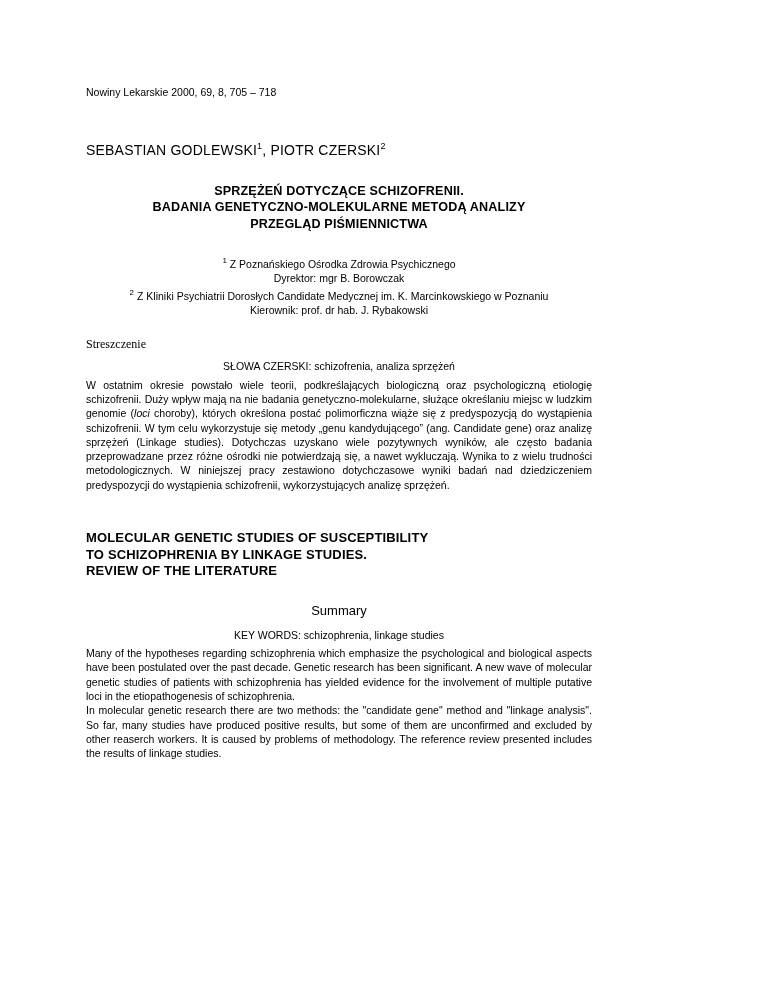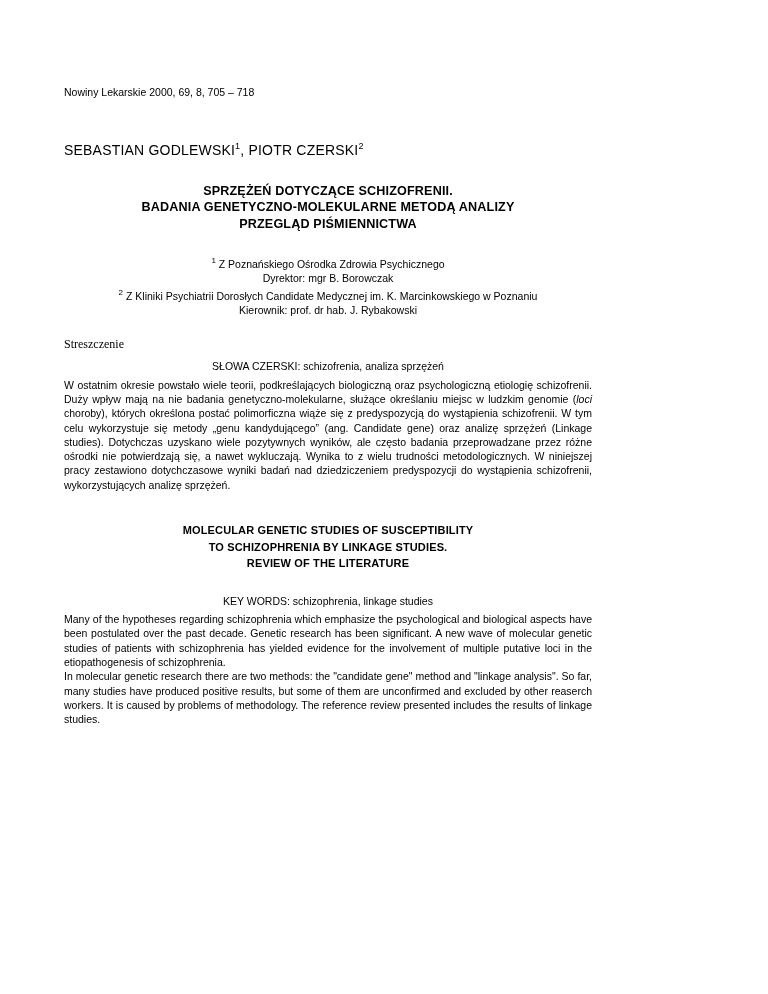--- a/index.html
+++ b/index.html
@@ -13,21 +13,21 @@
     font-family: "Liberation Sans", sans-serif;
     color: #000000;
     -webkit-font-smoothing: antialiased;
   }
   .page {
     position: relative;
     width: 704px;
     height: 994px;
     background: #ffffff;
     box-sizing: border-box;
-    padding: 85px 112px 0 64px;
+    padding: 85px 112px 0 86px;
   }
   .journal-ref {
     font-size: 10.5px;
     line-height: 14px;
     margin: 0 0 38px 0;
   }
   .authors {
     font-size: 14px;
     line-height: 18px;
     margin: 0 0 24px 0;
@@ -71,25 +71,24 @@
   .abstract {
     font-size: 10.5px;
     line-height: 14.3px;
     text-align: justify;
     margin: 0;
   }
   .abstract p {
     margin: 0;
   }
   .title-en {
-    font-size: 11px;
+    font-size: 13px;
     font-weight: bold;
     line-height: 16.5px;
-    text-align: center;
-    margin: 30px 0 22px 0;
+    margin: 38px 0 22px 0;
     letter-spacing: 0.15px;
   }
   .summary-head {
     font-size: 13px;
     line-height: 18px;
     text-align: center;
     margin: 0 0 8px 0;
   }
   .summary-body {
     font-size: 10.5px;
@@ -130,20 +129,21 @@
   <div class="abstract">
     <p>W ostatnim okresie powstało wiele teorii, podkreślających biologiczną oraz psychologiczną etiologię schizofrenii. Duży wpływ mają na nie badania genetyczno-molekularne, służące określaniu miejsc w ludzkim genomie (<i>loci</i> choroby), których określona postać polimorficzna wiąże się z predyspozycją do wystąpienia schizofrenii. W tym celu wykorzystuje się metody „genu kandydującego” (ang. Candidate gene) oraz analizę sprzężeń (Linkage studies). Dotychczas uzyskano wiele pozytywnych wyników, ale często badania przeprowadzane przez różne ośrodki nie potwierdzają się, a nawet wykluczają. Wynika to z wielu trudności metodologicznych. W niniejszej pracy zestawiono dotychczasowe wyniki badań nad dziedziczeniem predyspozycji do wystąpienia schizofrenii, wykorzystujących analizę sprzężeń.</p>
   </div>
 
   <div class="title-en">
     <div>MOLECULAR GENETIC STUDIES OF SUSCEPTIBILITY</div>
     <div>TO SCHIZOPHRENIA BY LINKAGE STUDIES.</div>
     <div>REVIEW OF THE LITERATURE</div>
   </div>
 
+  <div class="summary-head">Summary</div>
 
   <div class="keywords">KEY WORDS: schizophrenia, linkage studies</div>
 
   <div class="summary-body">
     <p>Many of the hypotheses regarding schizophrenia which emphasize the psychological and biological aspects have been postulated over the past decade. Genetic research has been significant. A new wave of molecular genetic studies of patients with schizophrenia has yielded evidence for the involvement of multiple putative loci in the etiopathogenesis of schizophrenia.</p>
     <p>In molecular genetic research there are two methods: the "candidate gene" method and "linkage analysis". So far, many studies have produced positive results, but some of them are unconfirmed and excluded by other reaserch workers. It is caused by problems of methodology. The reference review presented includes the results of linkage studies.</p>
   </div>
 
 </div>
 

